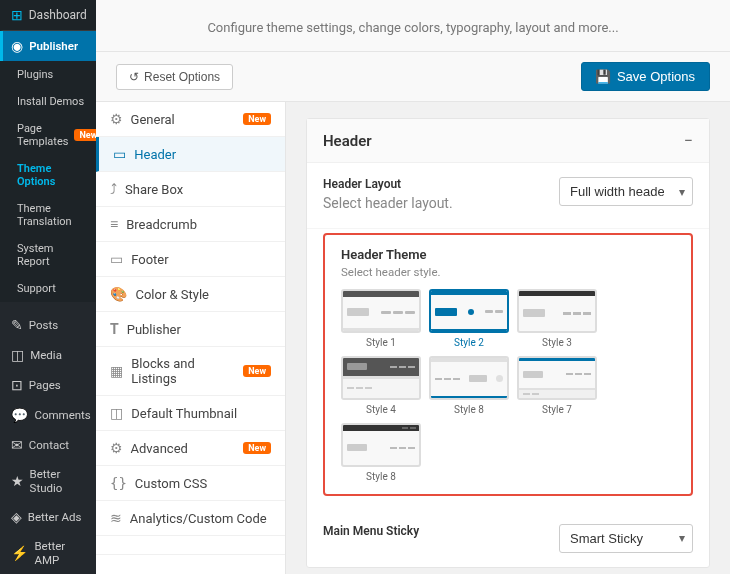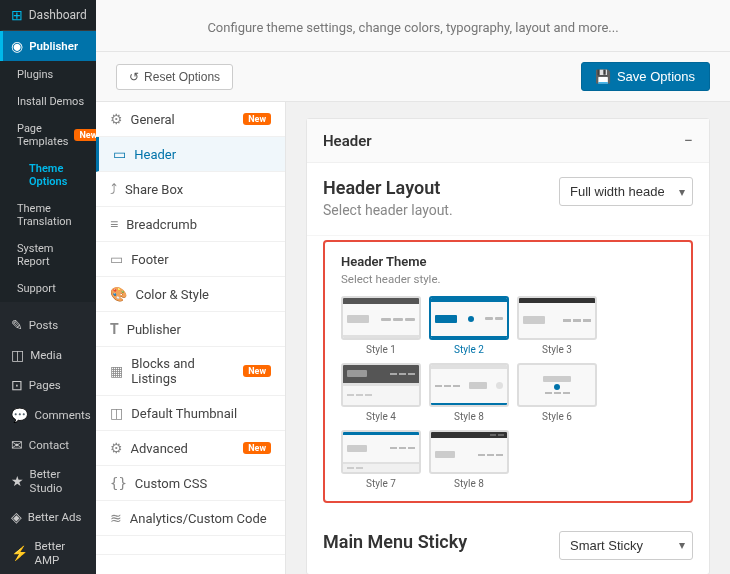--- a/index.html
+++ b/index.html
@@ -19,21 +19,21 @@
       padding: 7px 8px;
       cursor: pointer;
       display: flex;
       align-items: center;
       gap: 6px;
       color: #ccc;
       font-size: 11.5px;
       border-left: 3px solid transparent;
     }
     .sidebar-item.active { background: #0073aa; color: #fff; border-left-color: #00b9eb; }
-    .sidebar-item.active-sub { color: #00b9eb; margin-left: 12px; }
+    .sidebar-item.active-sub { color: #00b9eb; }
     .sidebar-icon { font-size: 14px; flex-shrink: 0; }
     .sidebar-divider { height: 1px; background: #3a3a3a; margin: 4px 0; }
 
     
     .main-wrapper {
       flex: 1;
       display: flex;
       flex-direction: column;
       overflow: hidden;
     }
@@ -166,21 +166,21 @@
       align-items: flex-start;
       padding: 14px 16px;
       border-bottom: 1px solid #f5f5f5;
       gap: 16px;
     }
     .setting-row:last-child { border-bottom: none; }
     .setting-label-col {
       flex: 0 0 220px;
     }
     .setting-label {
-      font-size: 18px;
+      font-size: 12px;
       font-weight: 600;
       color: #333;
       margin-bottom: 3px;
     }
     .setting-desc {
       font-size: 14px;
       color: #888;
       line-height: 1.4;
     }
     .setting-control-col {
@@ -559,36 +559,20 @@
                       </div>
                       <div style="width:18px;height:7px;background:#ccc;border-radius:1px;"></div>
                       <div style="width:7px;height:7px;border-radius:50%;background:#e0e0e0;"></div>
                     </div>
                     <div style="height:2px;background:#0073aa;"></div>
                   </div>
                 </div>
                 <span class="style-name">Style 8</span>
               </div>
 
-              <div class="style-item">
-                <div class="style-preview">
-                  <div class="style-preview-inner">
-                    <div class="style-content-area" style="flex-direction:column; align-items:center; justify-content:center; gap:2px;">
-                      <div style="width:28px;height:6px;background:#ccc;border-radius:1px;"></div>
-                      <div style="width:6px;height:6px;border-radius:50%;background:#0073aa;"></div>
-                      <div style="display:flex;gap:2px;">
-                        <div style="width:7px;height:2px;background:#bbb;"></div>
-                        <div style="width:7px;height:2px;background:#bbb;"></div>
-                        <div style="width:7px;height:2px;background:#bbb;"></div>
-                      </div>
-                    </div>
-                  </div>
-                </div>
-                <span class="style-name">Style 6</span>
-              </div>
 
               <div class="style-item">
                 <div class="style-preview">
                   <div class="style-preview-inner">
                     <div style="height:3px;background:#0073aa;"></div>
                     <div class="style-content-area" style="justify-content:space-between;">
                       <div style="width:20px;height:7px;background:#ccc;border-radius:1px;"></div>
                       <div style="display:flex;gap:2px;">
                         <div style="width:7px;height:2px;background:#bbb;"></div>
                         <div style="width:7px;height:2px;background:#bbb;"></div>

